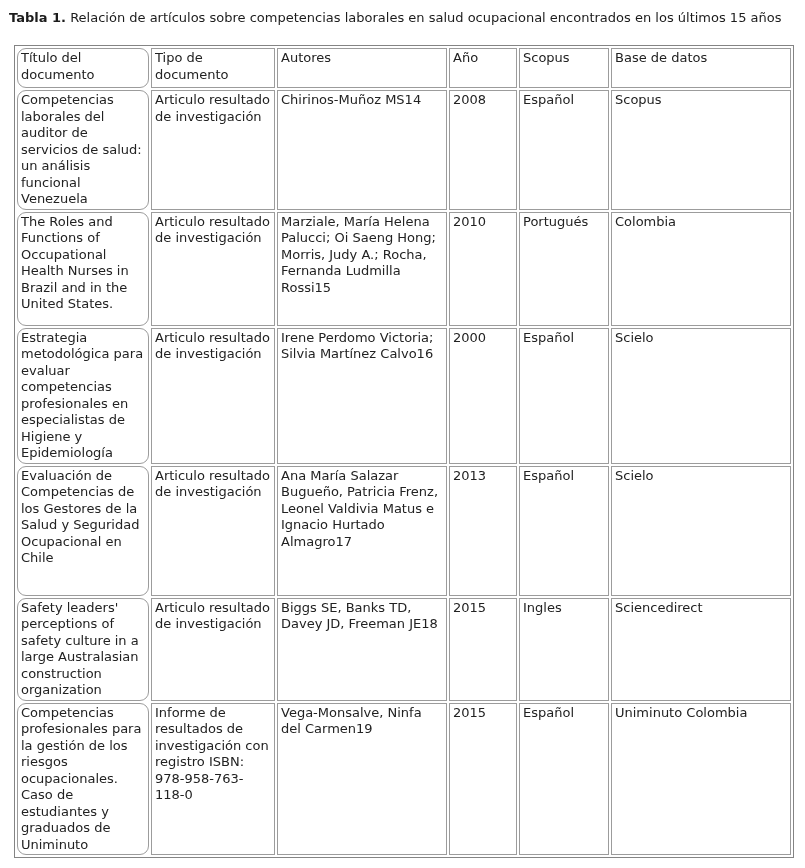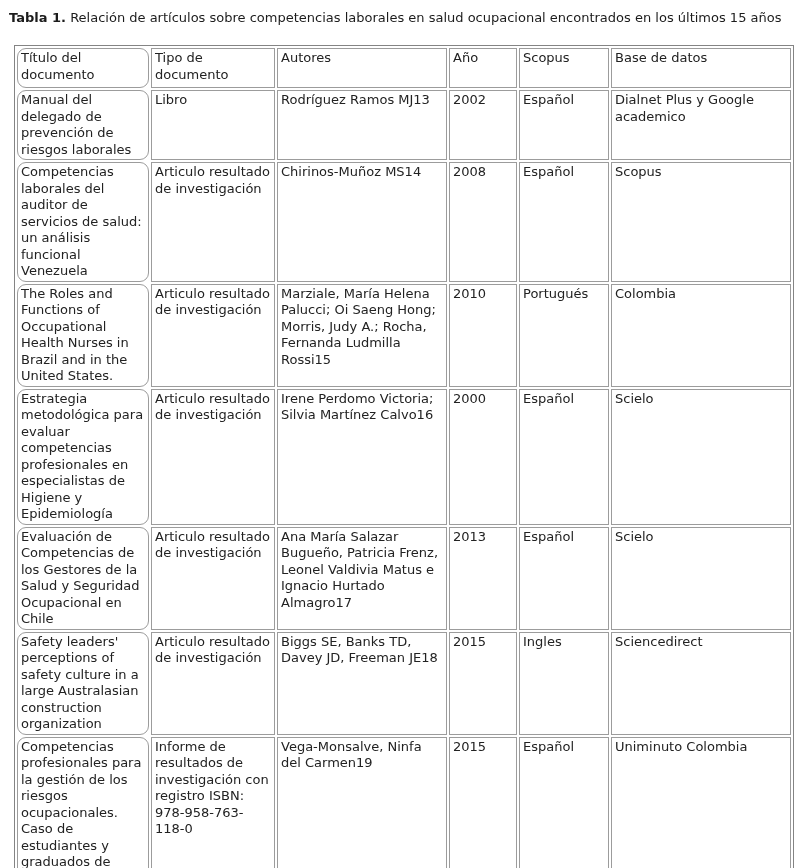--- a/index.html
+++ b/index.html
@@ -79,28 +79,20 @@
         <th class="c-left">Título del documento</th>
         <th class="c-center">Tipo de documento</th>
         <th class="c-center">Autores</th>
         <th class="c-center">Año</th>
         <th class="c-center">Scopus</th>
         <th class="c-center">Base de datos</th>
       </tr>
     </thead>
     <tbody>
       <tr>
-        <td class="c-left">Manual del delegado de prevención de riesgos laborales</td>
-        <td class="c-center">Libro</td>
-        <td class="c-center">Rodríguez Ramos MJ13</td>
-        <td class="c-center">2002</td>
-        <td class="c-center">Español</td>
-        <td class="c-center">Dialnet Plus y Google academico</td>
-      </tr>
-      <tr>
         <td class="c-left">Competencias laborales del auditor de servicios de salud: un análisis funcional Venezuela</td>
         <td class="c-center">Articulo resultado de investigación</td>
         <td class="c-center">Chirinos-Muñoz MS14</td>
         <td class="c-center">2008</td>
         <td class="c-center">Español</td>
         <td class="c-center">Scopus</td>
       </tr>
       <tr>
         <td class="c-left">The Roles and Functions of Occupational Health Nurses in Brazil and in the United States.</td>
         <td class="c-center">Articulo resultado de investigación</td>

